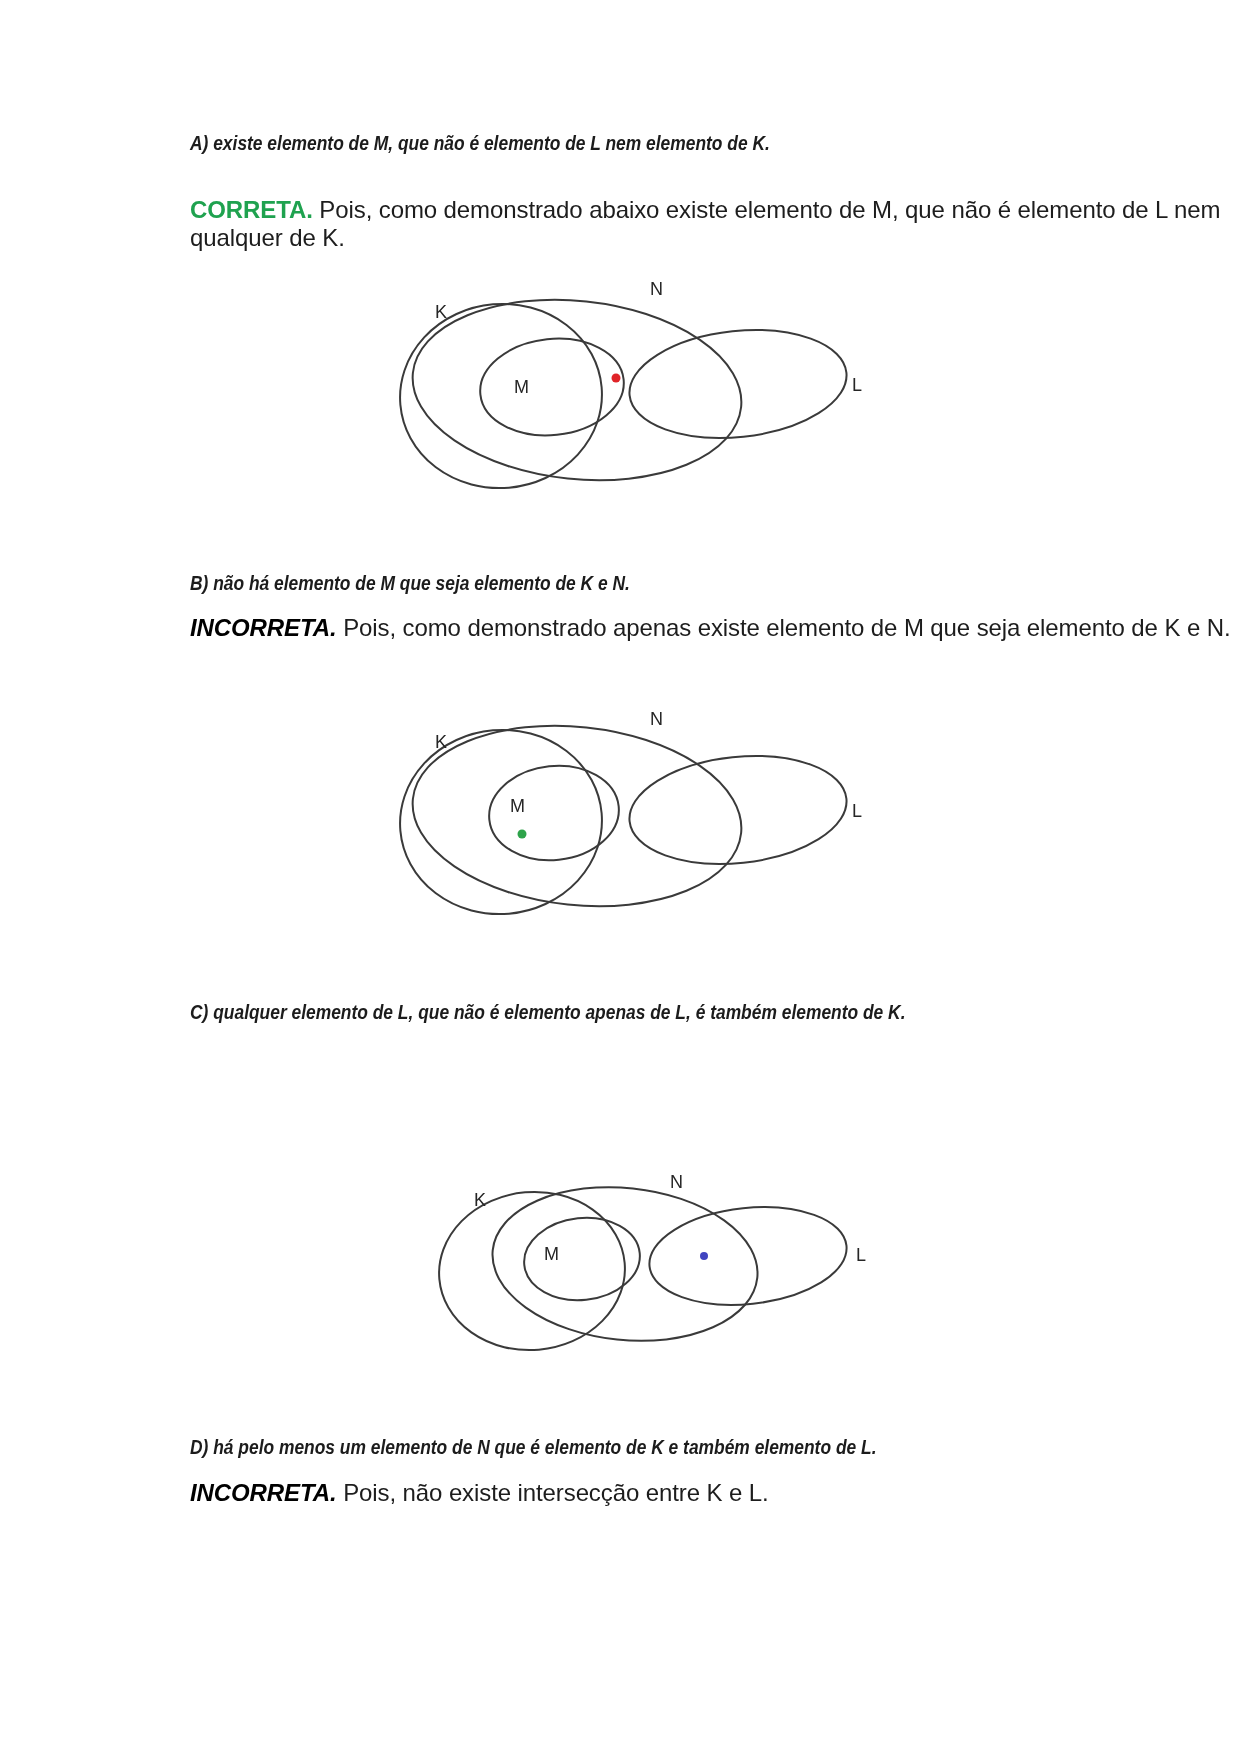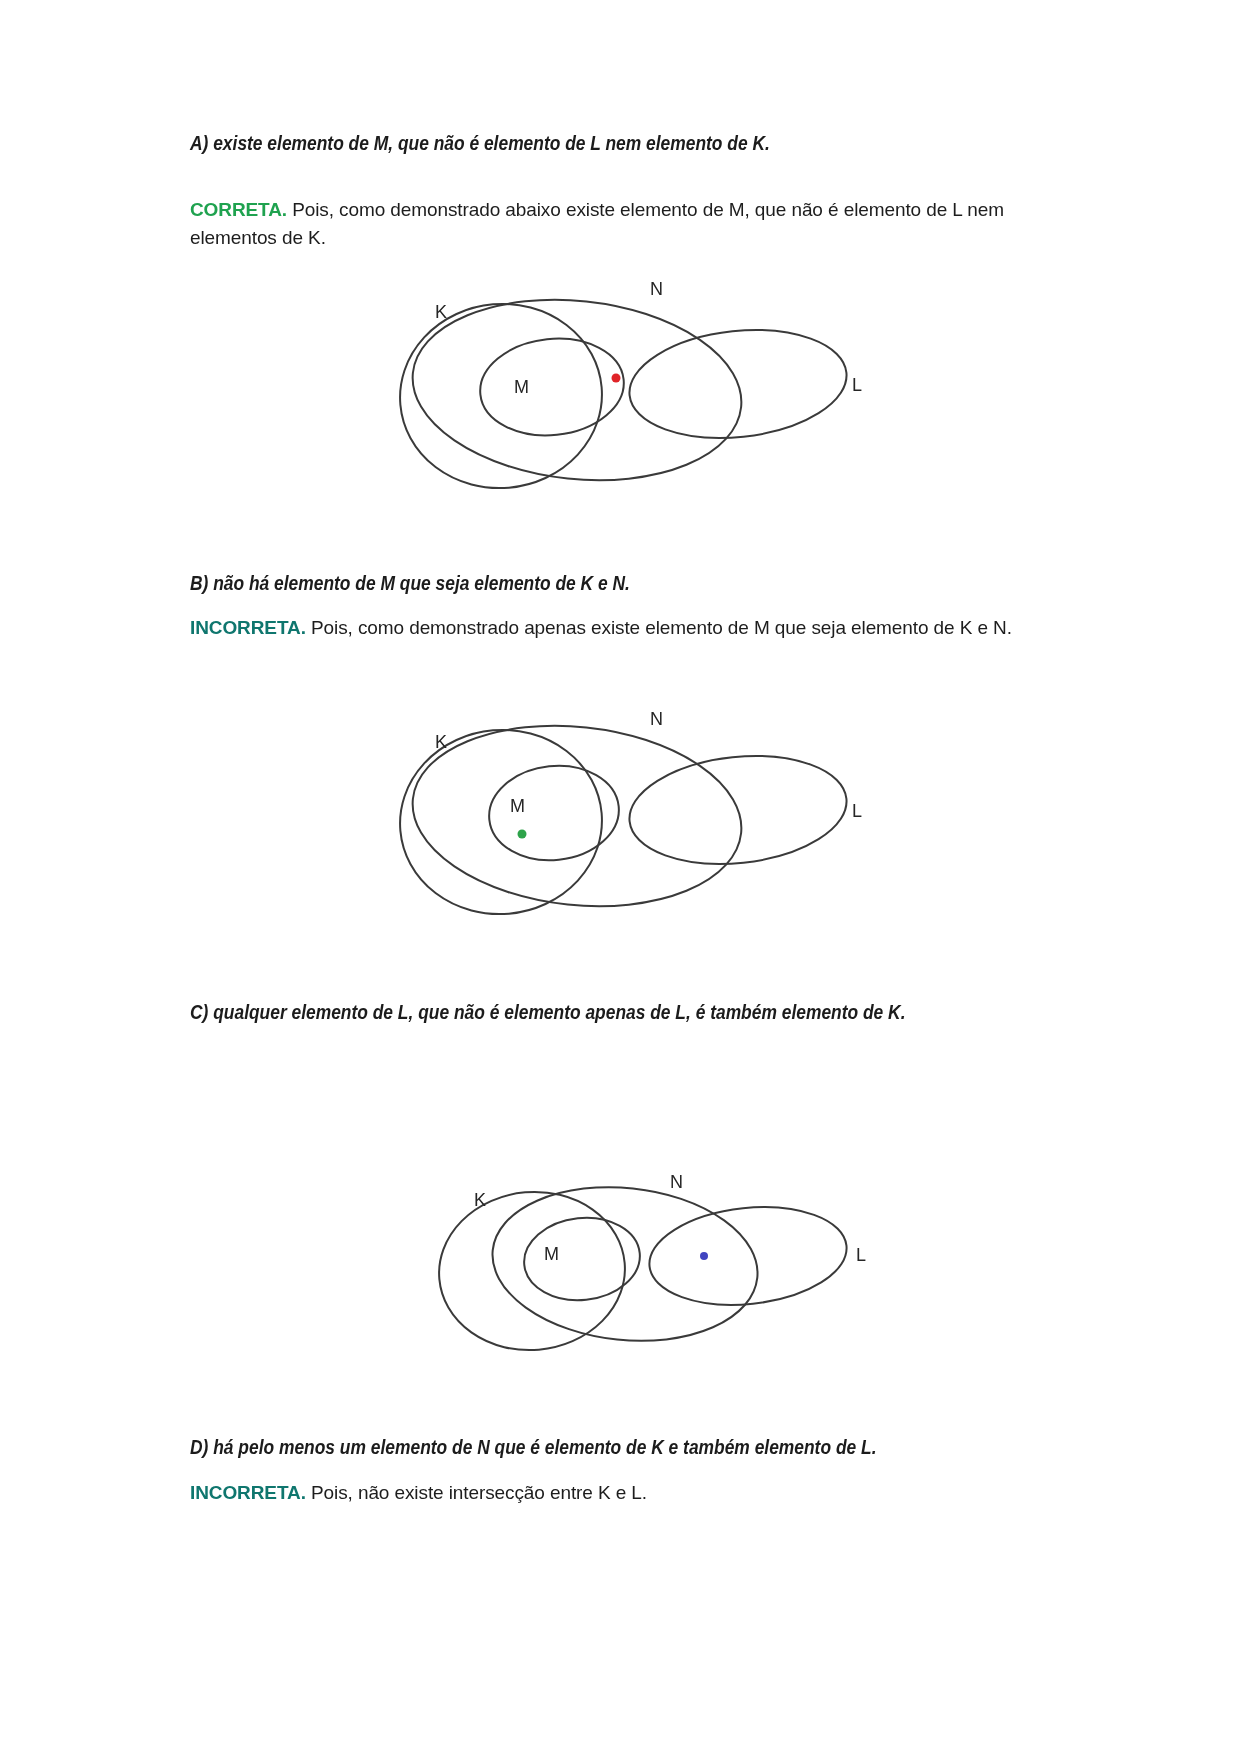--- a/index.html
+++ b/index.html
@@ -27,33 +27,33 @@
     transform-origin:0 0;
   }
   #head-a{top:132px;}
   #head-b{top:572px;}
   #head-c{top:1001px;}
   #head-d{top:1436px;}
   .qbody{
     position:absolute;
     left:158px;
     margin:0;
-    font-size:19px;
+    font-size:24px;
     line-height:27.5px;
     color:#1d1d1d;
     letter-spacing:-0.1px;
     white-space:nowrap;
   }
   #body-a{top:196px;}
   #body-b{top:614px;}
   #body-c{top:1043px;}
   #body-d{top:1479px;}
   .verdict{font-weight:700;}
   .verdict.correct{color:#1fa24f;}
-  .verdict.incorrect{color:#0f766e;}
+  .verdict.incorrect{color:#000000;font-style:italic;}
   .diagram{position:absolute;}
   #diagram-a{left:290px;top:268px;}
   #diagram-b{left:290px;top:700px;}
   #diagram-c{left:380px;top:1160px;}
   .venn-ellipse{fill:none;stroke:#3a3a3a;stroke-width:2px;}
   .set-label{
     font-family:"Liberation Sans", sans-serif;
     font-size:18px;
     fill:#262626;
   }
@@ -62,21 +62,21 @@
 <body>
 
 <div class="page">
 
   <h2 class="qhead" id="head-a">A) existe elemento de M, que não é elemento de L nem elemento de K.</h2>
   <p class="qbody" id="body-a">
     <span>
       <span class="verdict correct">CORRETA.</span>
       <span>Pois, como demonstrado abaixo existe elemento de M, que não é elemento de L nem</span>
     </span><br>
-    <span>elementos de K.</span>
+    <span>qualquer de K.</span>
   </p>
 
   <svg class="diagram" id="diagram-a" width="580" height="240" viewBox="290 268 580 240">
     <ellipse class="venn-ellipse" cx="469" cy="396" rx="101" ry="92" transform="rotate(-5 469 396)"></ellipse>
     <ellipse class="venn-ellipse" cx="545" cy="390" rx="165" ry="89" transform="rotate(6 545 390)"></ellipse>
     <ellipse class="venn-ellipse" cx="520" cy="387" rx="72" ry="48" transform="rotate(-6 520 387)"></ellipse>
     <ellipse class="venn-ellipse" cx="706" cy="384" rx="109" ry="53" transform="rotate(-6 706 384)"></ellipse>
     <text class="set-label" x="403" y="318">K</text>
     <text class="set-label" x="618" y="295">N</text>
     <text class="set-label" x="482" y="393">M</text>

